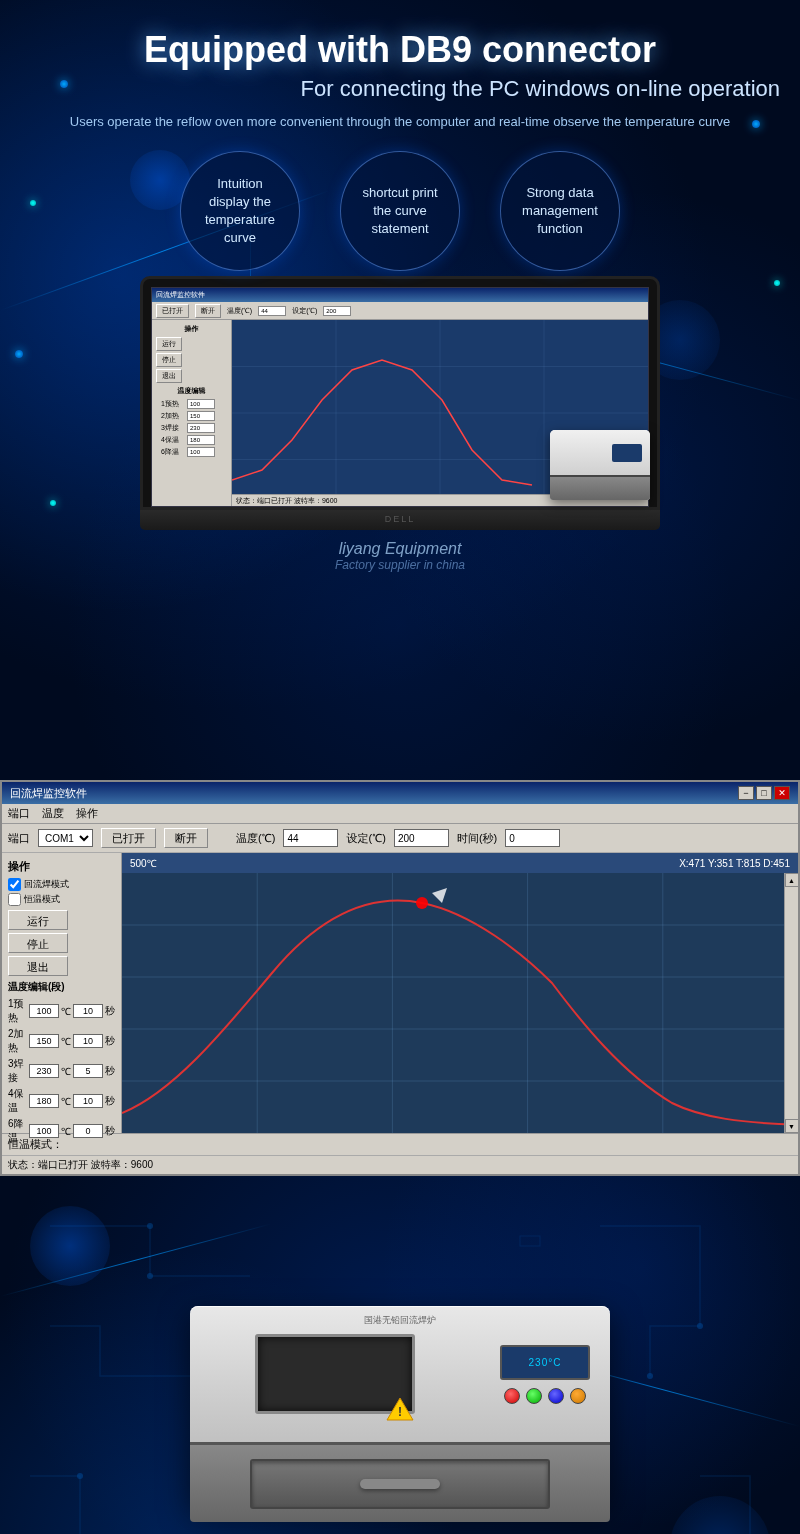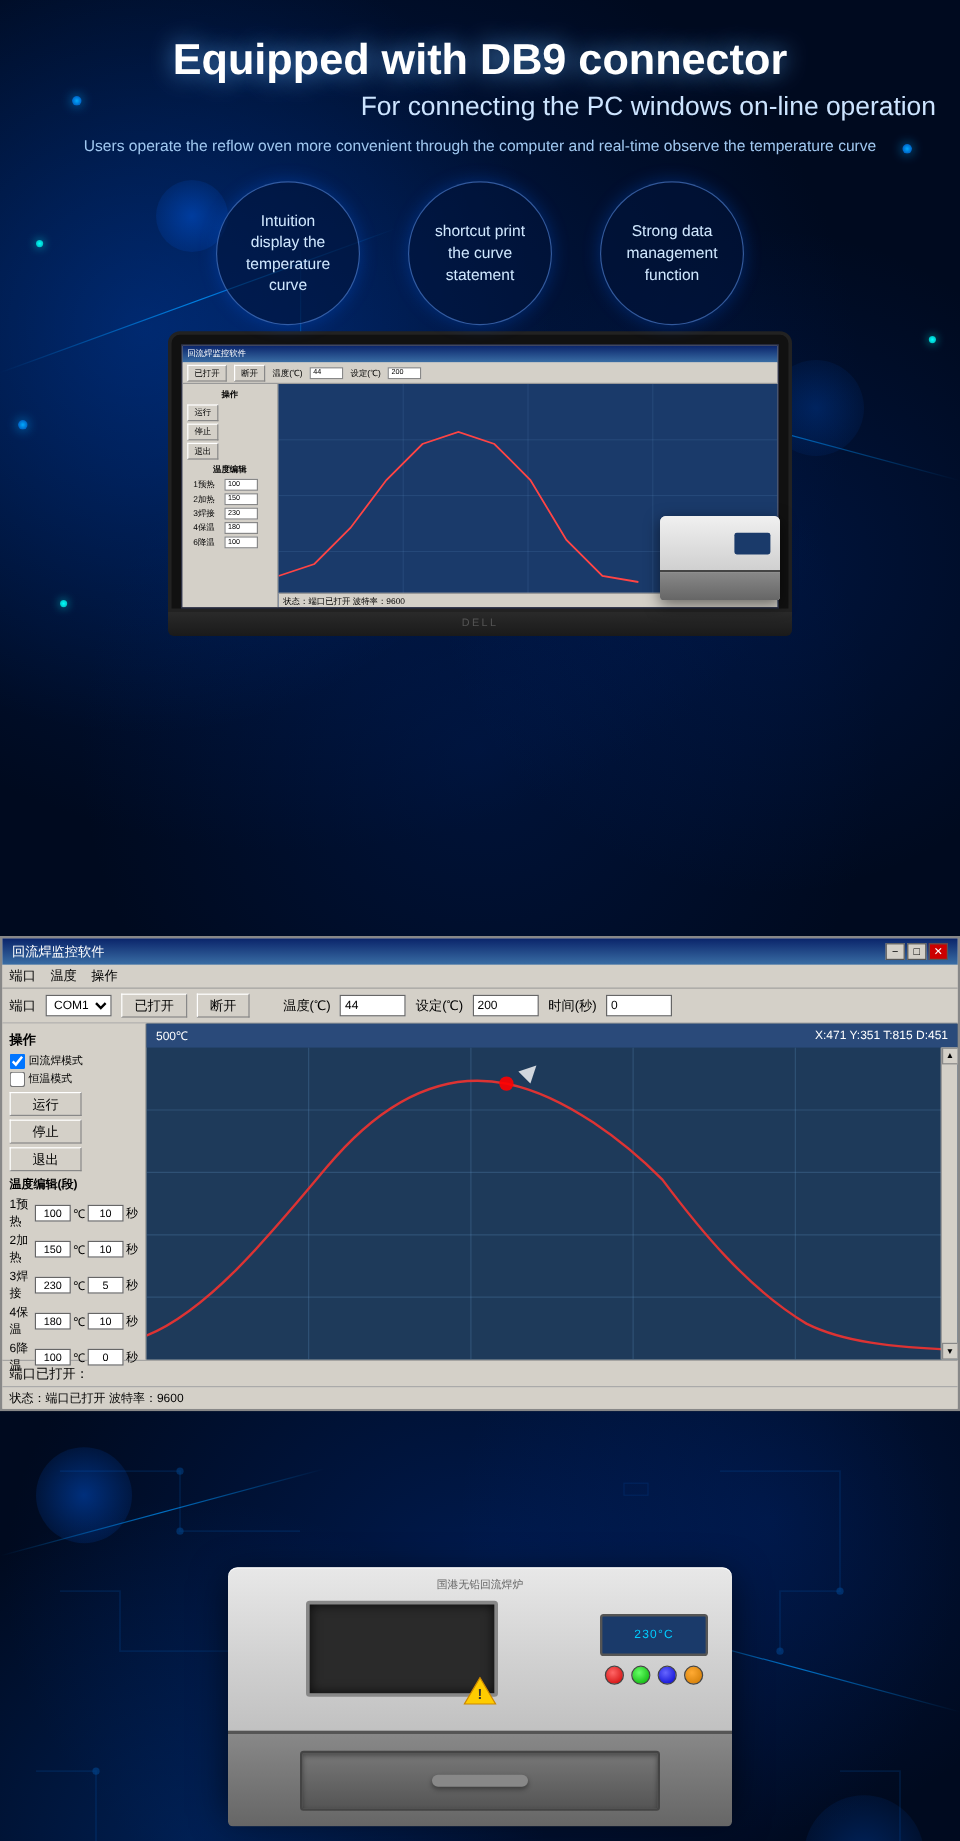--- a/index.html
+++ b/index.html
@@ -809,20 +809,24 @@
 
       <div class="small-oven">
         <div class="small-oven-top">
           <div class="small-oven-display"></div>
         </div>
         <div class="small-oven-bottom"></div>
       </div>
     </div>
   </div>
 
+  <div class="brand-watermark">
+    <div style="font-size:16px; font-style:italic; color:rgba(180,220,255,0.7);">liyang Equipment</div>
+    <div style="font-size:12px; font-style:italic; color:rgba(150,200,255,0.5);">Factory supplier in china</div>
+  </div>
 </div>
 
 <div class="software-section">
 
   <div class="sw2-titlebar">
     <span>回流焊监控软件</span>
     <div class="sw2-titlebar-controls">
       <div class="sw2-ctrl">−</div>
       <div class="sw2-ctrl">□</div>
       <div class="sw2-ctrl" style="background:#cc0000; color:#fff;">✕</div>
@@ -936,21 +940,21 @@
 
       <div class="sw2-scrollbar">
         <div class="sw2-scroll-btn">▲</div>
         <div style="flex:1;"></div>
         <div class="sw2-scroll-btn">▼</div>
       </div>
     </div>
   </div>
 
   <div class="sw2-chinese-text">
-    <span>端口已打开：</span>
+    <span>恒温模式：</span>
   </div>
 
   <div class="sw2-status-bar">
     <span>状态：端口已打开 波特率：9600</span>
   </div>
 </div>
 
 <div class="oven-section">
 
   <svg class="circuit-overlay" viewBox="0 0 800 460" xmlns="http://www.w3.org/2000/svg">

